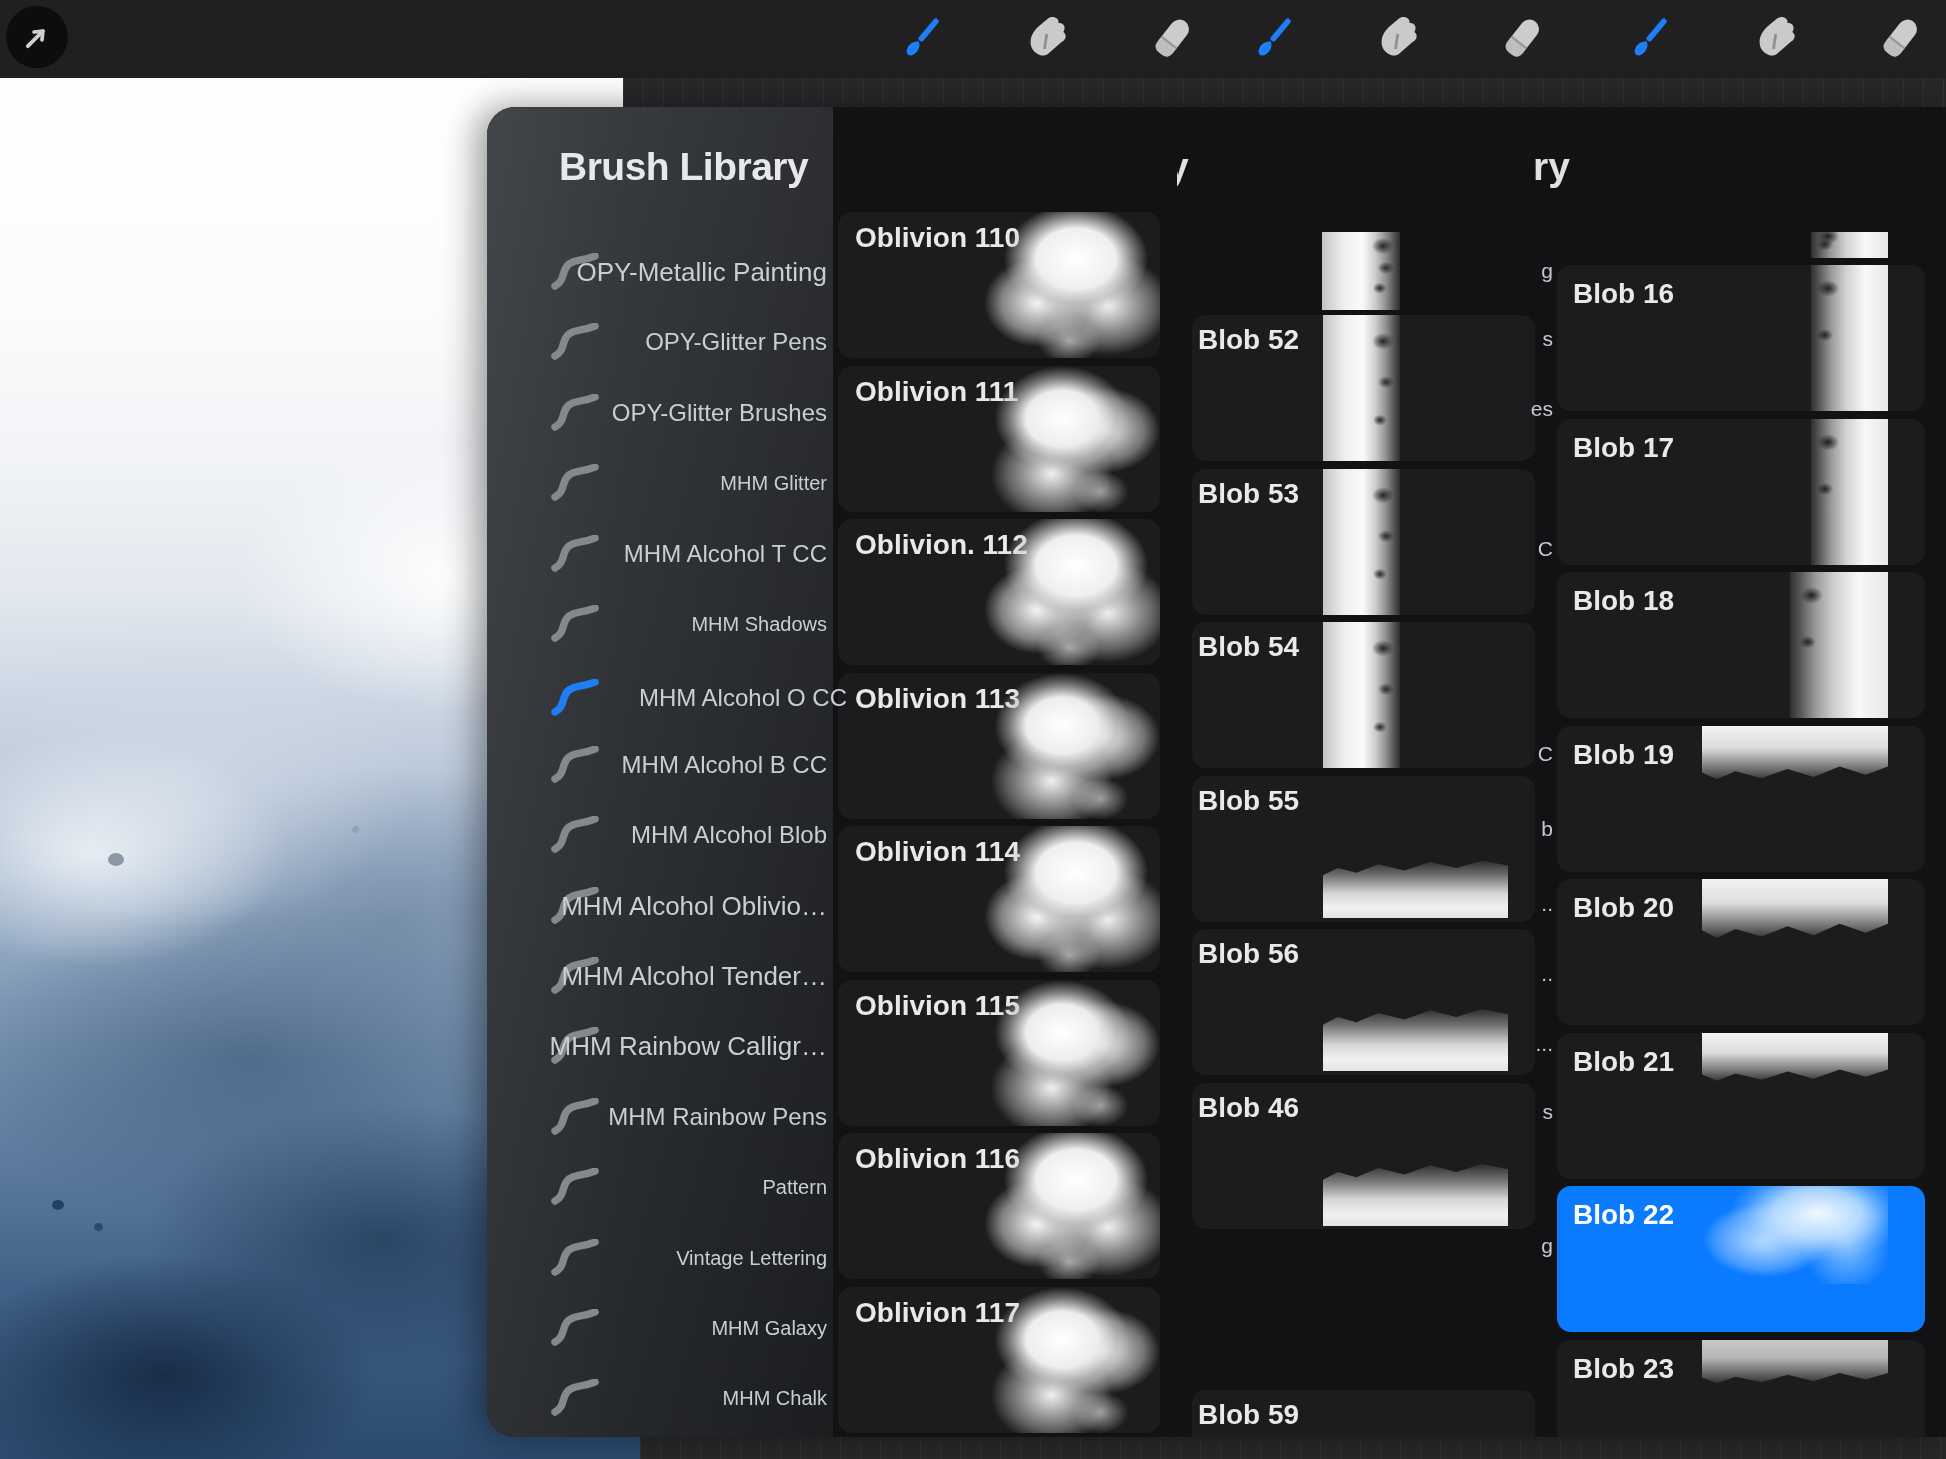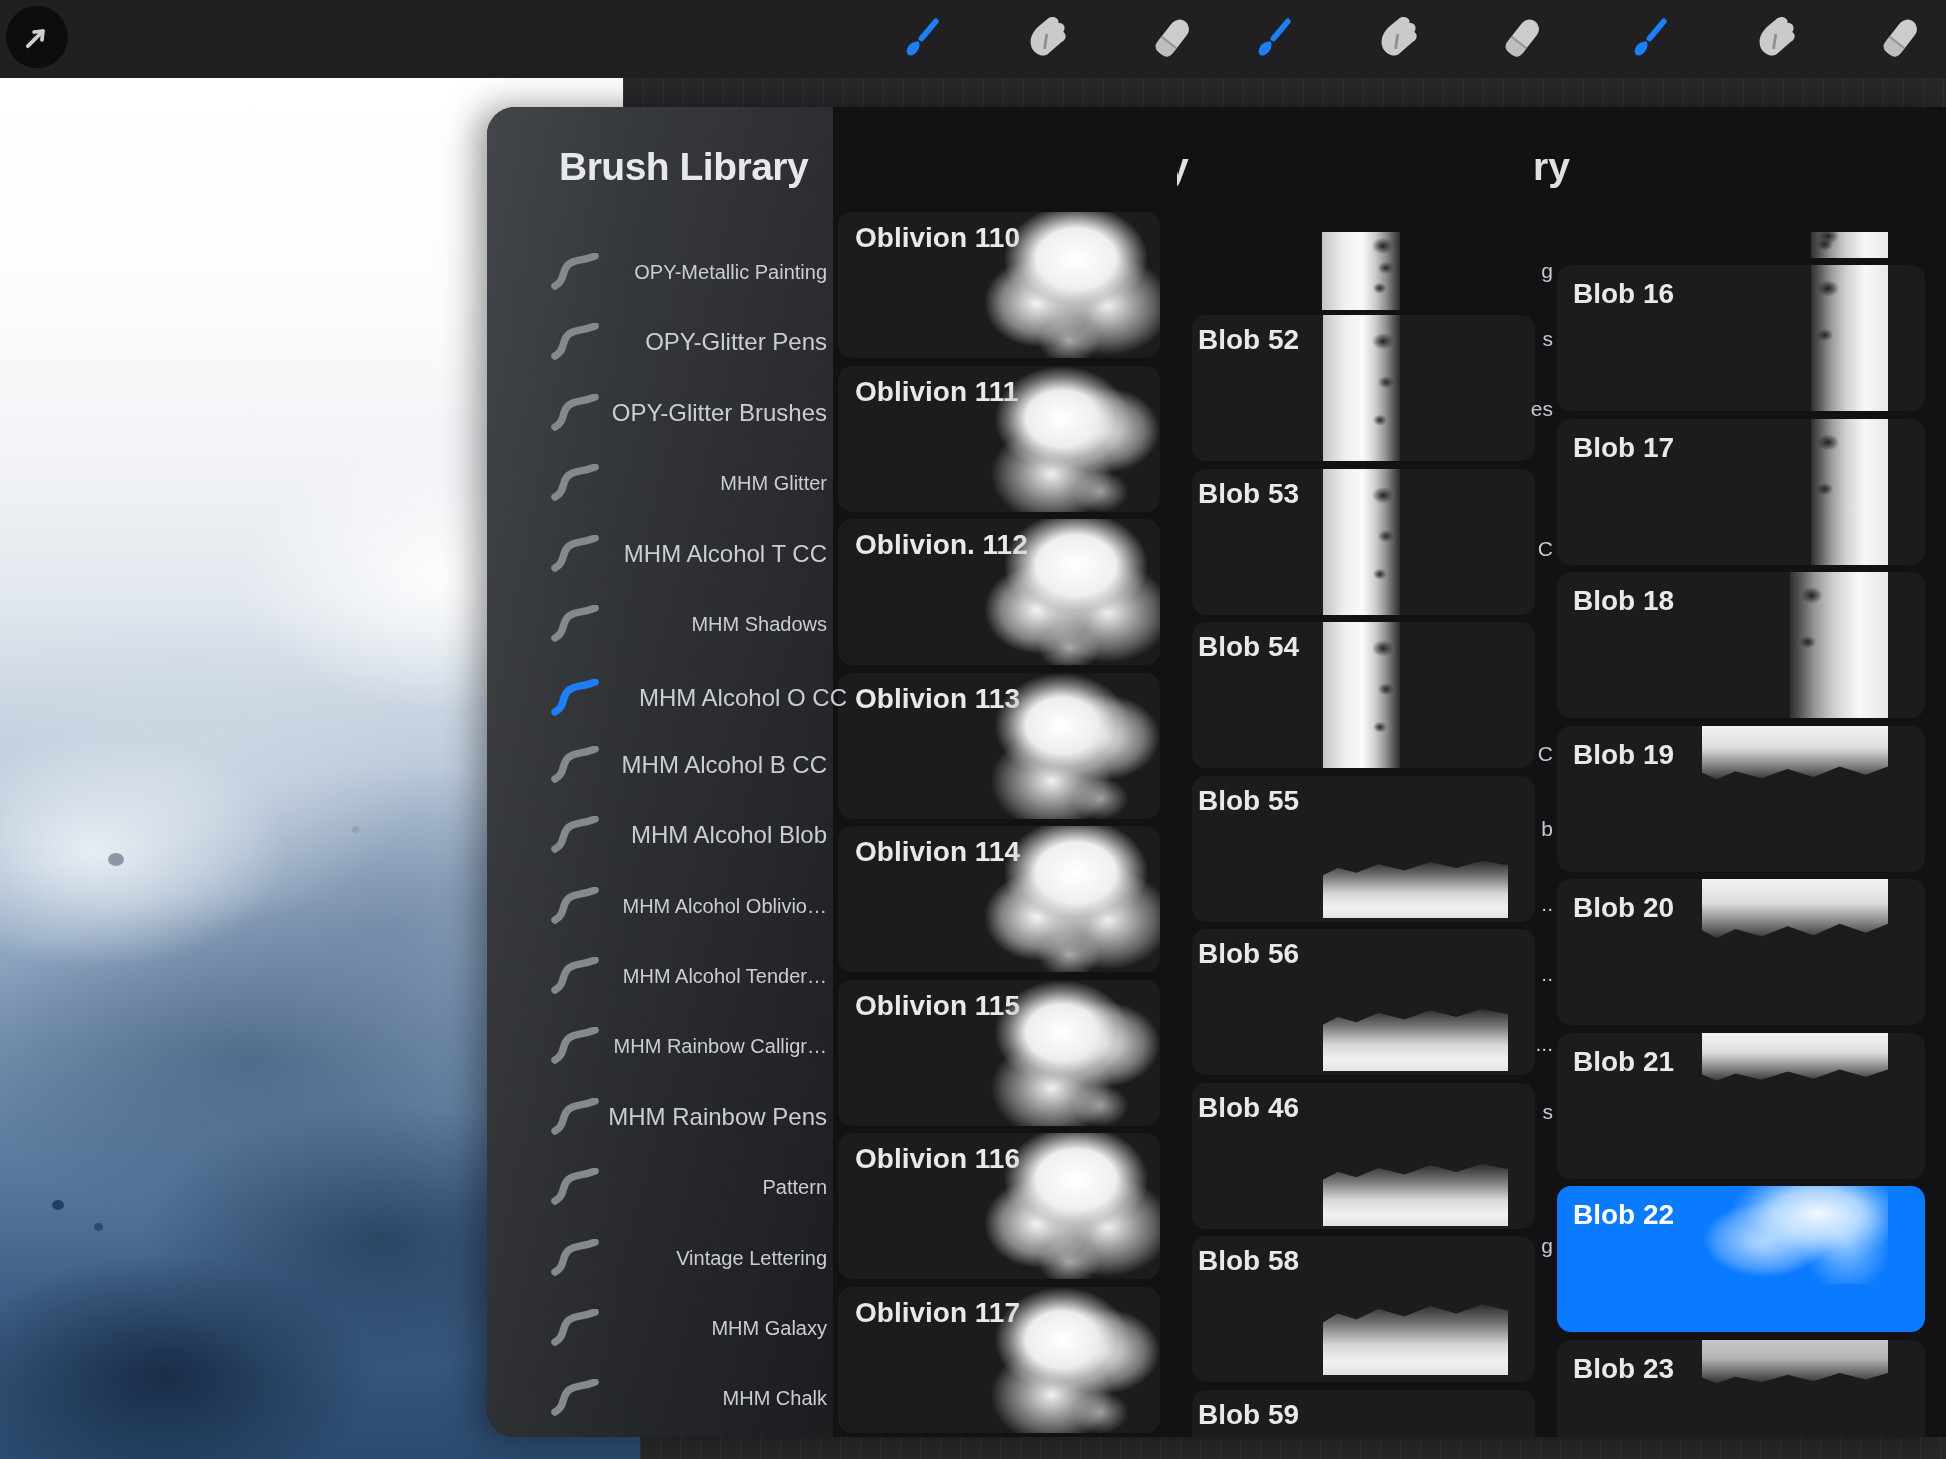--- a/index.html
+++ b/index.html
@@ -46,21 +46,21 @@
   .frag-clip{position:absolute;left:690px;top:38px;width:16px;height:54px;overflow:hidden;z-index:2;}
   .frag-clip span{position:relative;left:-10px;font-size:39px;font-weight:bold;color:#dfe1e3;}
 
   
   .sb-item{position:absolute;left:0;width:346px;height:70px;z-index:4;}
   .sb-icon{position:absolute;left:64px;top:16px;width:48px;height:38px;}
   .sb-icon path{stroke:#85888c;}
   .sb-item.selected .sb-icon path{stroke:#1e7ef7;}
   .sb-label{position:absolute;right:6px;top:50%;transform:translateY(-50%);
             text-align:right;color:#caced1;white-space:nowrap;}
-  .sz-s{font-size:20px;}.sz-m{font-size:24px;}.sz-l{font-size:20px;}
+  .sz-s{font-size:26px;}.sz-m{font-size:24px;}.sz-l{font-size:20px;}
 
   
   .card{position:absolute;background:#1c1c1f;border-radius:14px;overflow:hidden;}
   .card.l1{left:351px;width:322px;height:146px;}
   .card.l2{left:705px;width:343px;height:146px;}
   .card.l3{left:1070px;width:368px;height:146px;text-align:right;}
   .card.selected{background:#0a7aff;}
   .blabel{position:absolute;font-size:28px;font-weight:bold;color:#e9e9eb;white-space:nowrap;}
   .l1 .blabel{left:17px;top:10px;}
   .l2 .blabel{left:6px;top:9px;}
@@ -369,24 +369,20 @@
       <div class="thumb tx-h-a" style="left:131px;top:81px;width:185px;height:61px;"></div>
       </div>
     <div class="card l2" style="top:822px;">
       <span class="blabel">Blob 56</span>
       <div class="thumb tx-h-a" style="left:131px;top:76px;width:185px;height:66px;"></div>
       </div>
     <div class="card l2" style="top:976px;">
       <span class="blabel">Blob 46</span>
       <div class="thumb tx-h-a" style="left:131px;top:77px;width:185px;height:66px;"></div>
       </div>
-    <div class="card l2" style="top:1129px;">
-      <span class="blabel">Blob 58</span>
-      <div class="thumb tx-h-a" style="left:131px;top:64px;width:185px;height:75px;"></div>
-      </div>
     <div class="card l2" style="top:1283px;">
       <span class="blabel">Blob 59</span>
       </div>
 
     <div class="thumb tx-vr" style="left:1324px;top:125px;width:77px;height:26px;"></div>
     <div class="card l3" style="top:158px;">
       <span class="blabel">Blob 16</span>
       <div class="thumb tx-vr" style="left:254px;top:0;width:77px;height:146px;"></div>
       </div>
     <div class="card l3" style="top:312px;">

